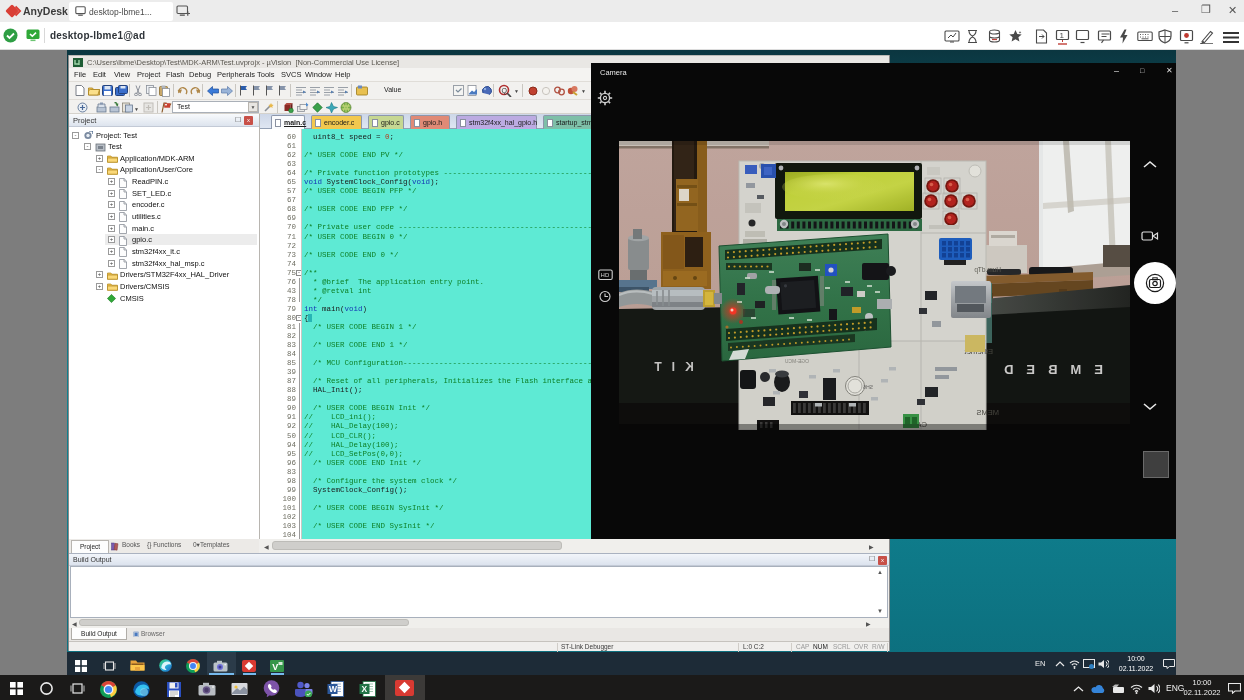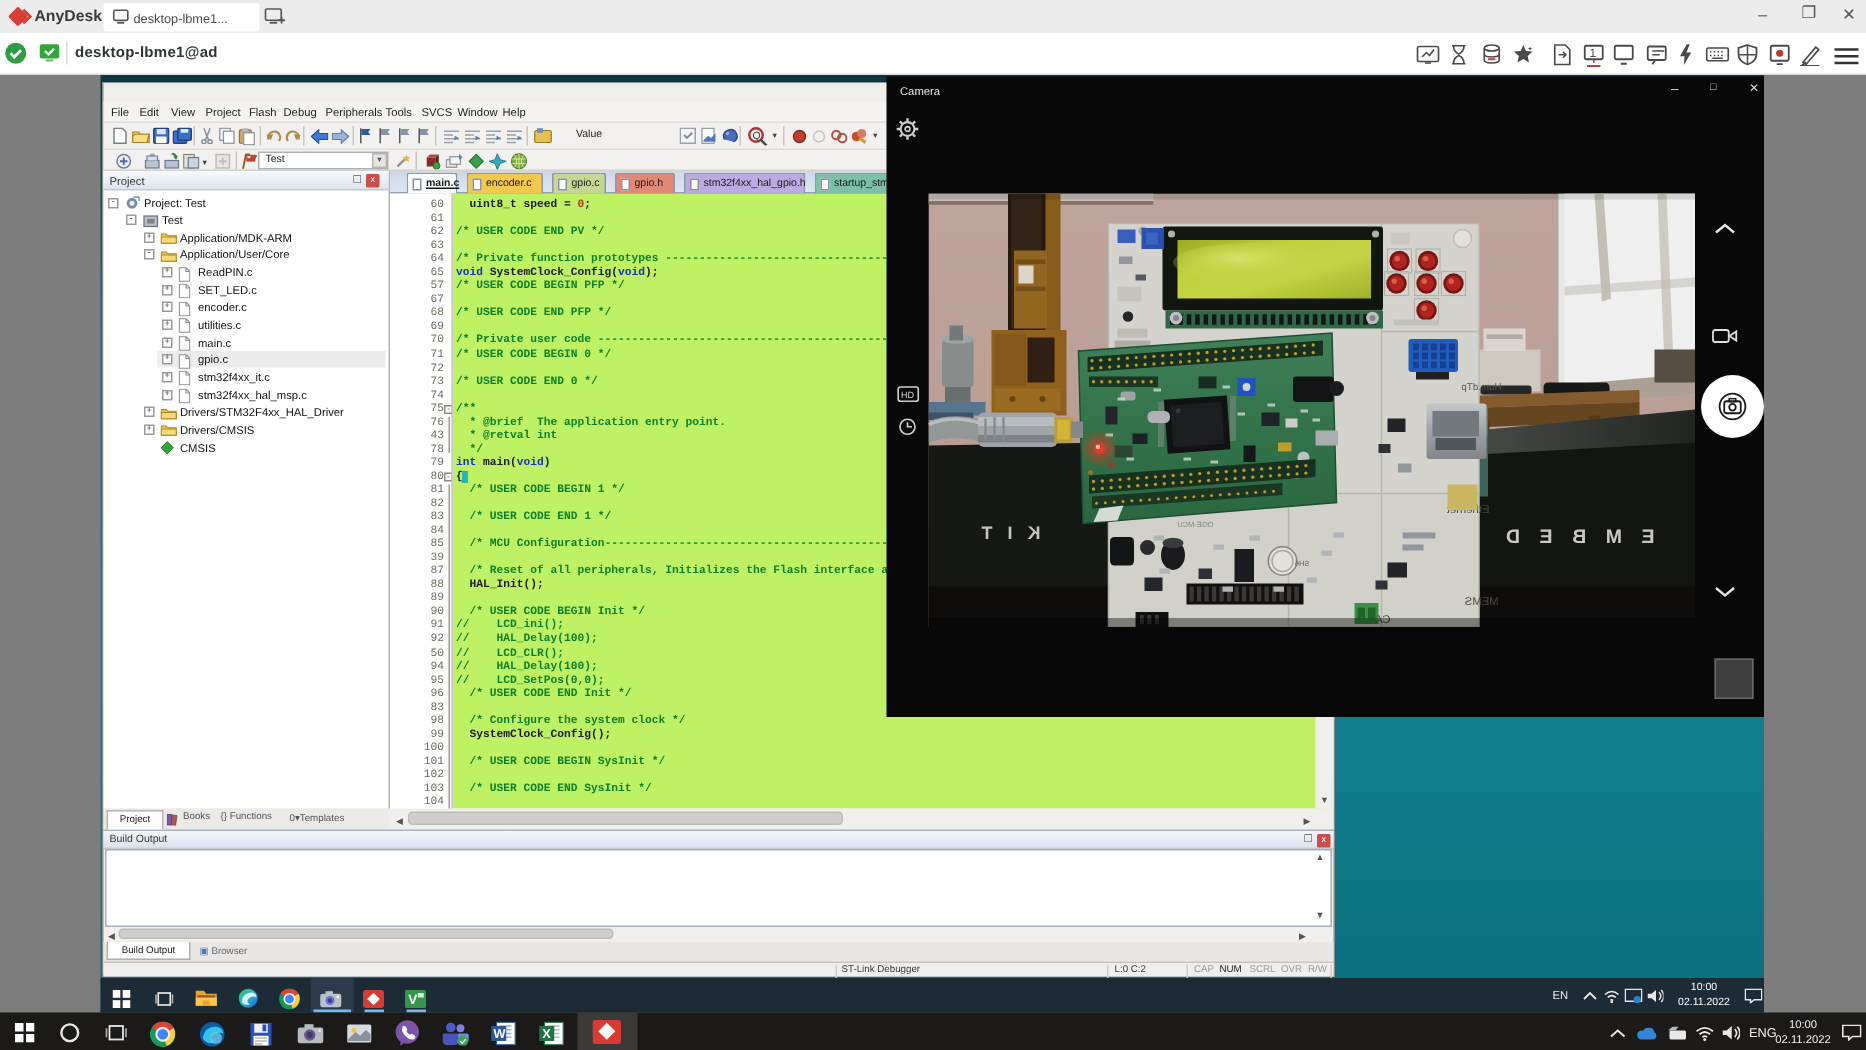--- a/index.html
+++ b/index.html
@@ -20,38 +20,38 @@
   #uv-title .t { position:absolute; left:18px; top:2px; font-size:7.5px; color:#5a5750; }
   #uv-menu { left:0; top:13px; width:820px; height:13px; background:#f4f3f1; }
   #uv-menu span { position:absolute; top:2px; font-size:7.5px; color:#1c1c1c; }
   #uv-tb1 { left:0; top:26px; width:820px; height:18px; background:#f2f1ef; border-top:1px solid #e0ddd8; }
   #uv-tb2 { left:0; top:44px; width:820px; height:15px; background:#f2f1ef; border-top:1px solid #e0ddd8; border-bottom:1px solid #d5d2cc;}
   .tsep { position:absolute; width:1px; background:#c9c6c0; }
   #pj { left:0; top:59px; width:191px; height:425px; background:#ffffff; border-right:1px solid #b8b5b0; }
   #pj-head { left:0; top:0; width:190px; height:13px; background:linear-gradient(180deg,#f8fafc,#dde4ee); border-bottom:1px solid #c3cad6;}
   #pj-head .t { position:absolute; left:4px; top:2px; font-size:7.5px; color:#333; }
   .trow { position:absolute; font-size:7.5px; color:#101010; white-space:nowrap; }
-  #ed { left:191px; top:59px; width:629px; height:425px; background:#bef264; }
+  #ed { left:191px; top:59px; width:629px; height:425px; background:#5eead4; }
   #ed-tabs { left:0; top:0; width:629px; height:15px; background:linear-gradient(180deg,#cdd7e8,#dfe6f2); border-bottom:1px solid #93a0b5;}
   .etab { position:absolute; top:1px; height:14px; border:1px solid #8d97ab; border-bottom:none; border-radius:2px 2px 0 0; font-size:7px; color:#1a1a1a; }
   .etab .dc { position:absolute; left:3px; top:2.5px; width:6px; height:8px; background:#fff; border:1px solid #8a90a0; }
   .etab .lb { position:absolute; left:12px; top:3px; }
   #gut { left:0; top:15px; width:41px; height:412px; background:#ffffff; }
   .ln { position:absolute; width:36px; text-align:right; font-family:"Liberation Mono",monospace; font-size:7.5px; color:#6e6e62; }
   #code { left:44px; top:15px; width:585px; height:412px; font-family:"Liberation Mono",monospace; font-size:7.5px; white-space:pre; }
-  .cl { position:absolute; left:0; white-space:pre; color:#1a1a1a; font-weight:bold; }
+  .cl { position:absolute; left:0; white-space:pre; color:#1a1a1a; font-weight:normal; }
   .g { color:#0e8128; } .k { color:#1436b5; } .n { color:#b5391b; }
   .sbar { background:#f0efec; }
   .sthumb { position:absolute; background:#cfcecb; border:1px solid #bdbcb8; border-radius:3px; }
   .sarr { position:absolute; font-size:6px; color:#555; }
   #bo-head { left:0; top:498px; width:820px; height:13px; background:linear-gradient(180deg,#f2f5fa,#dce3ee); border-top:1px solid #aab2c0; border-bottom:1px solid #c3cad6; }
   #bo-area { left:1px; top:511px; width:818px; height:52px; background:#ffffff; border:1px solid #a8b0bc; }
   #bo-tabs { left:0; top:573px; width:820px; height:13px; background:#e9e7e4; }
   #uv-status { left:0; top:586px; width:820px; height:10px; background:#f0efed; border-top:1px solid #c6c3be; font-size:6.5px; color:#3a3a3a; }
-  #cam { left:591px; top:51px; width:585px; height:427px; background:#080808; }
+  #cam { left:591px; top:63px; width:585px; height:476px; background:#080808; }
   #cam .title { position:absolute; left:9px; top:5px; font-size:7.5px; color:#e8e8e8; }
   #photo { position:absolute; left:28px; top:78px; width:511px; height:289px; }
   #ltb { left:0; top:675px; width:1244px; height:25px; background:#1b1a19; }
   .underline { position:absolute; height:2px; background:#76b9ed; bottom:0; }
 </style>
 </head>
 <body>
 <div id="stage">
   <div id="ad-title" class="abs">
     <svg class="abs" style="left:5px;top:4px" width="17" height="14" viewBox="0 0 17 14">
@@ -218,20 +218,27 @@
           <path d="M0.5 3.5 h2.5 l3-2.5 v8 l-3-2.5 h-2.5z" fill="#e8e8e8"></path>
           <path d="M8 2.5 q2.5 2.5 0 5 M9.5 1 q3.5 4 0 8" stroke="#e8e8e8" stroke-width="1" fill="none"></path>
         </svg>
 <div class="abs" style="left:1046px;top:2px;width:46px;text-align:center;font-size:7px;color:#fff;line-height:9.5px">10:00<br>02.11.2022</div>
 <svg class="abs" style="left:1096px;top:7px" width="12" height="10" viewBox="0 0 12 10">
           <path d="M0.5 0.5 h11 v7 h-5 l-2.5 2 v-2 h-3.5z" fill="none" stroke="#e8e8e8" stroke-width="1"></path>
         </svg>
       </div>
   </div>
   <div id="uv" class="abs">
+    <div id="uv-title" class="abs">
+      <svg class="abs" style="left:4px;top:2px" width="10" height="9" viewBox="0 0 10 9">
+        <rect width="10" height="9" fill="#1e5c34"></rect>
+        <path d="M2 2 v4 h4 M6 2 v5" stroke="#9fd4a8" stroke-width="1.4" fill="none"></path>
+      </svg>
+      <div class="t">C:\Users\lbme\Desktop\Test\MDK-ARM\Test.uvprojx - µVision&nbsp;&nbsp;[Non-Commercial Use License]</div>
+    </div>
     <div id="uv-menu" class="abs">
       <span style="left:5px">File</span>
         <span style="left:24px">Edit</span>
         <span style="left:45px">View</span>
       <span style="left:68px">Project</span>
         <span style="left:97px">Flash</span>
         <span style="left:120px">Debug</span>
       <span style="left:148px">Peripherals</span>
         <span style="left:188px">Tools</span>
         <span style="left:212px">SVCS</span>

